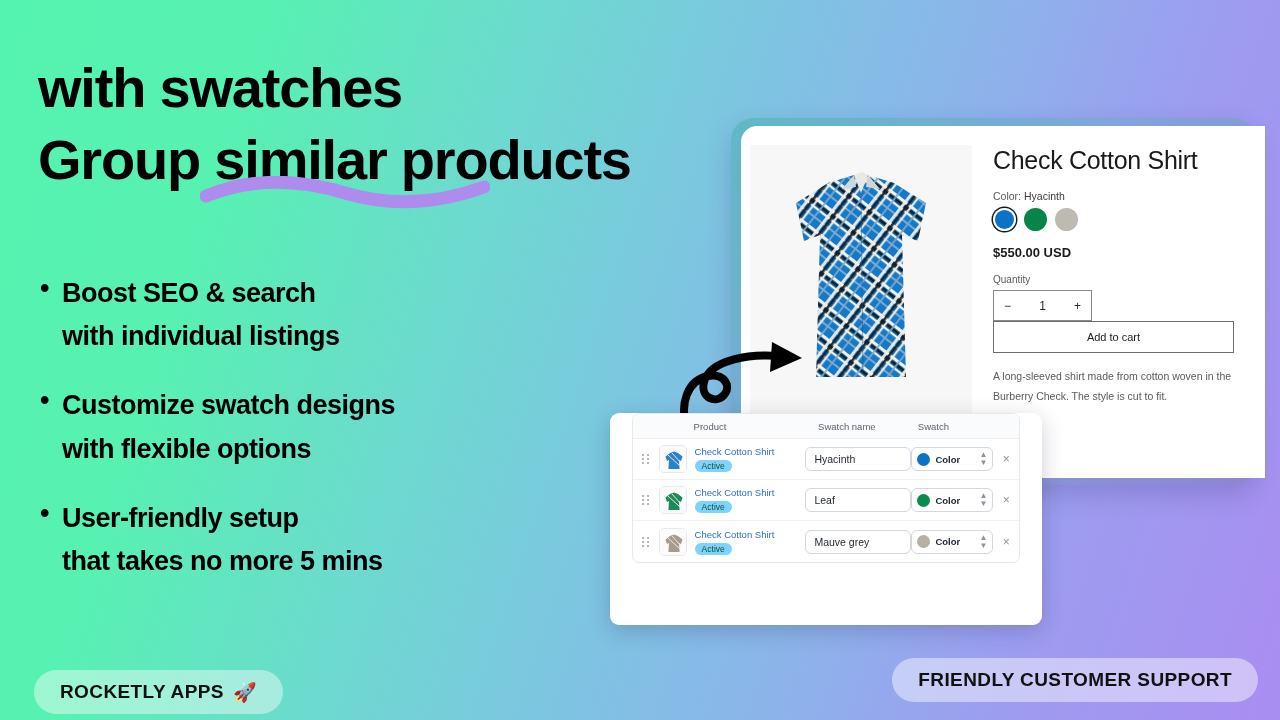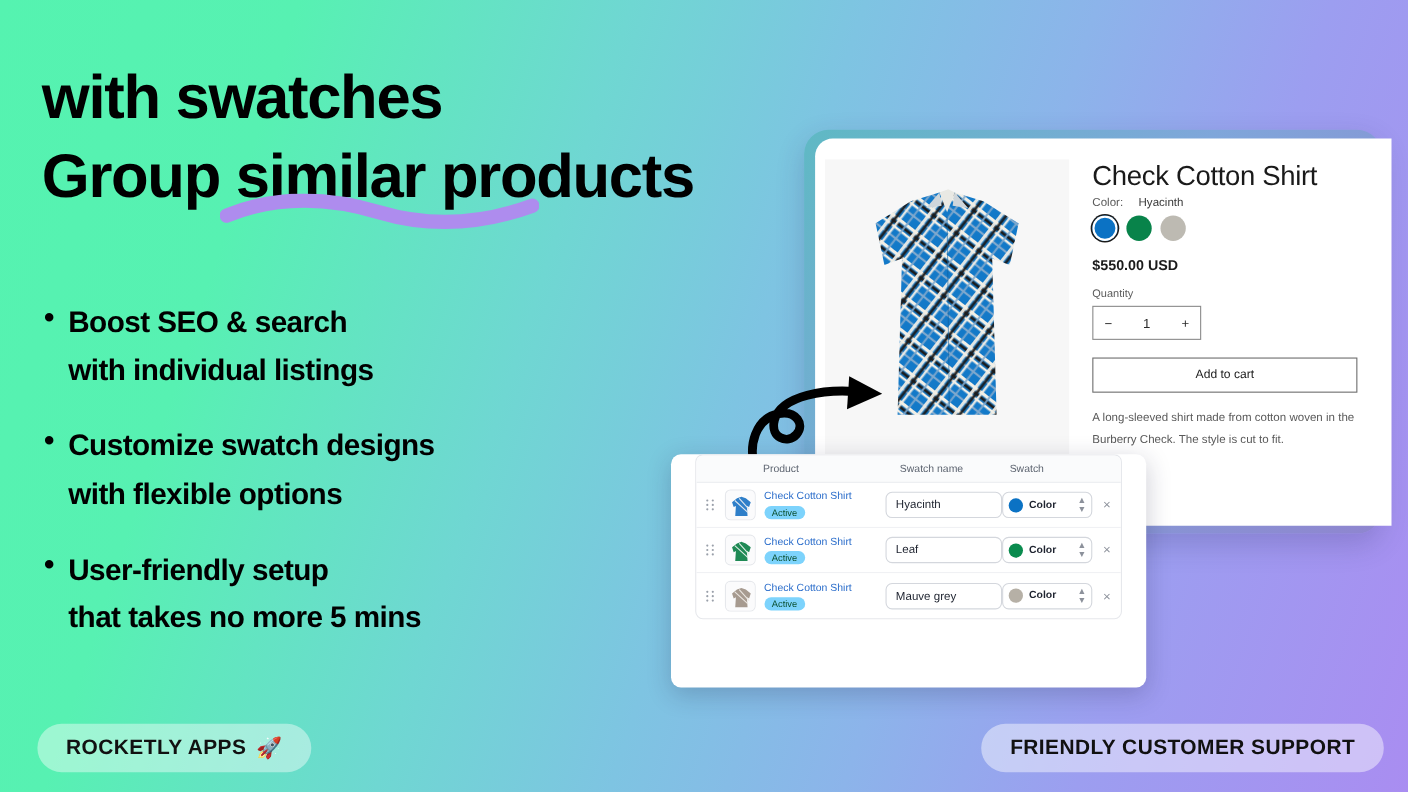--- a/index.html
+++ b/index.html
@@ -78,21 +78,21 @@
     display: flex;
     align-items: center;
     justify-content: center;
     padding: 0 26px;
     font-weight: 800;
     font-size: 19px;
     letter-spacing: 0.4px;
     color: #111;
     background: rgba(255,255,255,0.42);
   }
-  #badge-left  { left: 34px;  bottom: 18px; }
+  #badge-left  { left: 34px;  bottom: 6px; }
   #badge-right { right: 22px; bottom: 18px; background: rgba(255,255,255,0.45); }
   .badge .rocket { margin-left: 9px; font-size: 19px; }
 
   
   #product-card-frame {
     position: absolute;
     left: 731px; top: 118px;
     width: 525px; height: 367px;
     border-radius: 22px;
     background: linear-gradient(130deg,#5fb9c4 0%, #7fa6da 45%, #8f85cf 100%);
@@ -119,25 +119,25 @@
     width: 262px;
   }
   #product-title {
     font-size: 25px;
     font-weight: 400;
     color: #1a1a1a;
     letter-spacing: -0.3px;
     line-height: 1.12;
   }
   .opt-row {
-    margin-top: 4px;
+    margin-top: 16px;
     font-size: 10.5px;
     color: #5b5b5b;
     display: flex;
-    gap: 14px;
+    gap: 3px;
   }
   .opt-row .opt-val { color: #3a3a3a; }
   #swatch-row {
     margin-top: 6px;
     display: flex;
     gap: 8px;
   }
   .swatch {
     width: 23px; height: 23px;
     border-radius: 50%;
@@ -159,21 +159,20 @@
     width: 99px; height: 31px;
     border: 1px solid #8a8a8a;
     display: flex;
     align-items: center;
     justify-content: space-between;
     padding: 0 10px;
     font-size: 12px;
     color: #2a2a2a;
   }
   #add-to-cart {
-    margin-top: 16px;
     width: 241px; height: 32px;
     border: 1px solid #6d6d6d;
     background: #fff;
     display: flex;
     align-items: center;
     justify-content: center;
     font-size: 11px;
     color: #1a1a1a;
     font-family: "Liberation Sans", sans-serif;
   }

